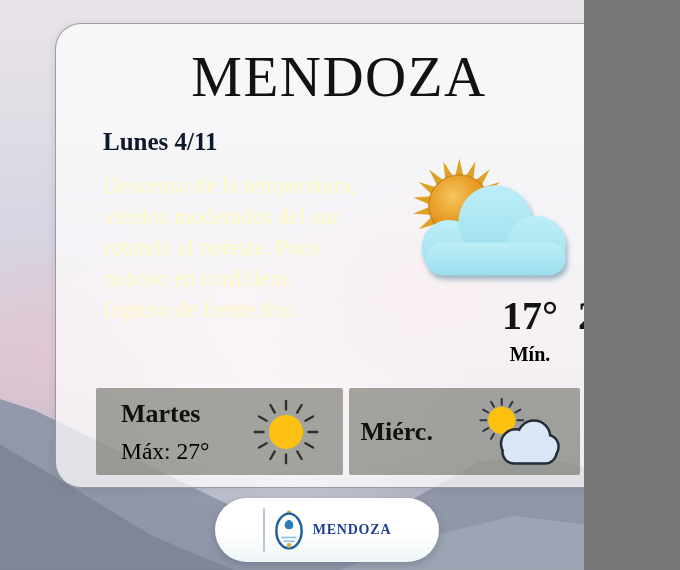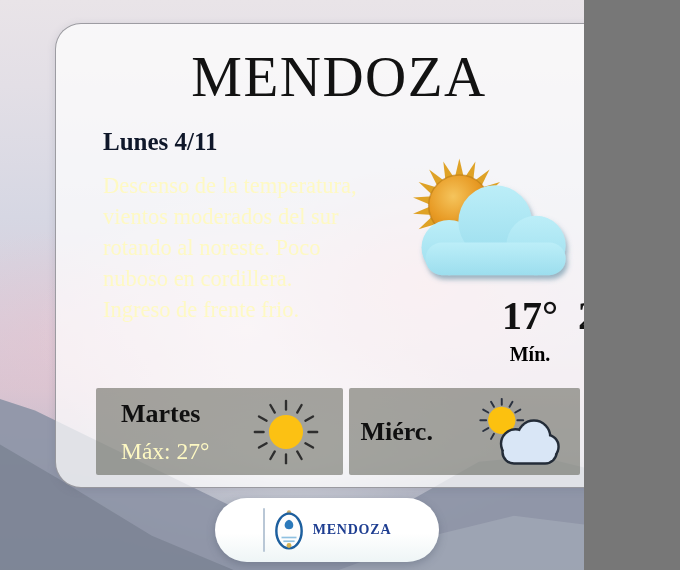--- a/index.html
+++ b/index.html
@@ -42,21 +42,21 @@
   .temp-label{margin-top:7px;font-size:20px;font-weight:bold;color:#000000;}
   
   .days{position:absolute;left:40px;top:364px;width:484px;height:87px;
     display:flex;gap:6px;}
   .day-card{flex:1;background:rgba(72,74,60,.48);border-radius:2px;
     display:flex;align-items:center;justify-content:space-between;}
   .day-card.first{padding:0 18px 0 25px;}
   .day-card.second{padding:0 16px 0 12px;}
   .day-txt{display:flex;flex-direction:column;}
   .day-name{font-size:26px;font-weight:bold;color:#101010;}
-  .day-max{margin-top:9px;font-size:23.5px;color:#fef9c3;}
+  .day-max{margin-top:9px;font-size:23.5px;color:#000000;}
   
   .footer-pill{position:absolute;left:215px;top:498px;width:224px;height:64px;
     border-radius:32px;background:linear-gradient(180deg,#ffffff 55%,#eef5f6);
     box-shadow:0 3px 8px rgba(70,80,100,.35);
     display:flex;align-items:center;justify-content:center;gap:9px;}
   .ministry{text-align:center;color:#3e86c8;font-weight:bold;
     font-size:9.5px;letter-spacing:.6px;line-height:1.4;}
   .pill-divider{width:2px;height:44px;background:#b9c7d6;border-radius:1px;}
   .brand{color:#1e3e91;font-weight:bold;font-size:14px;letter-spacing:.8px;}
 </style>

